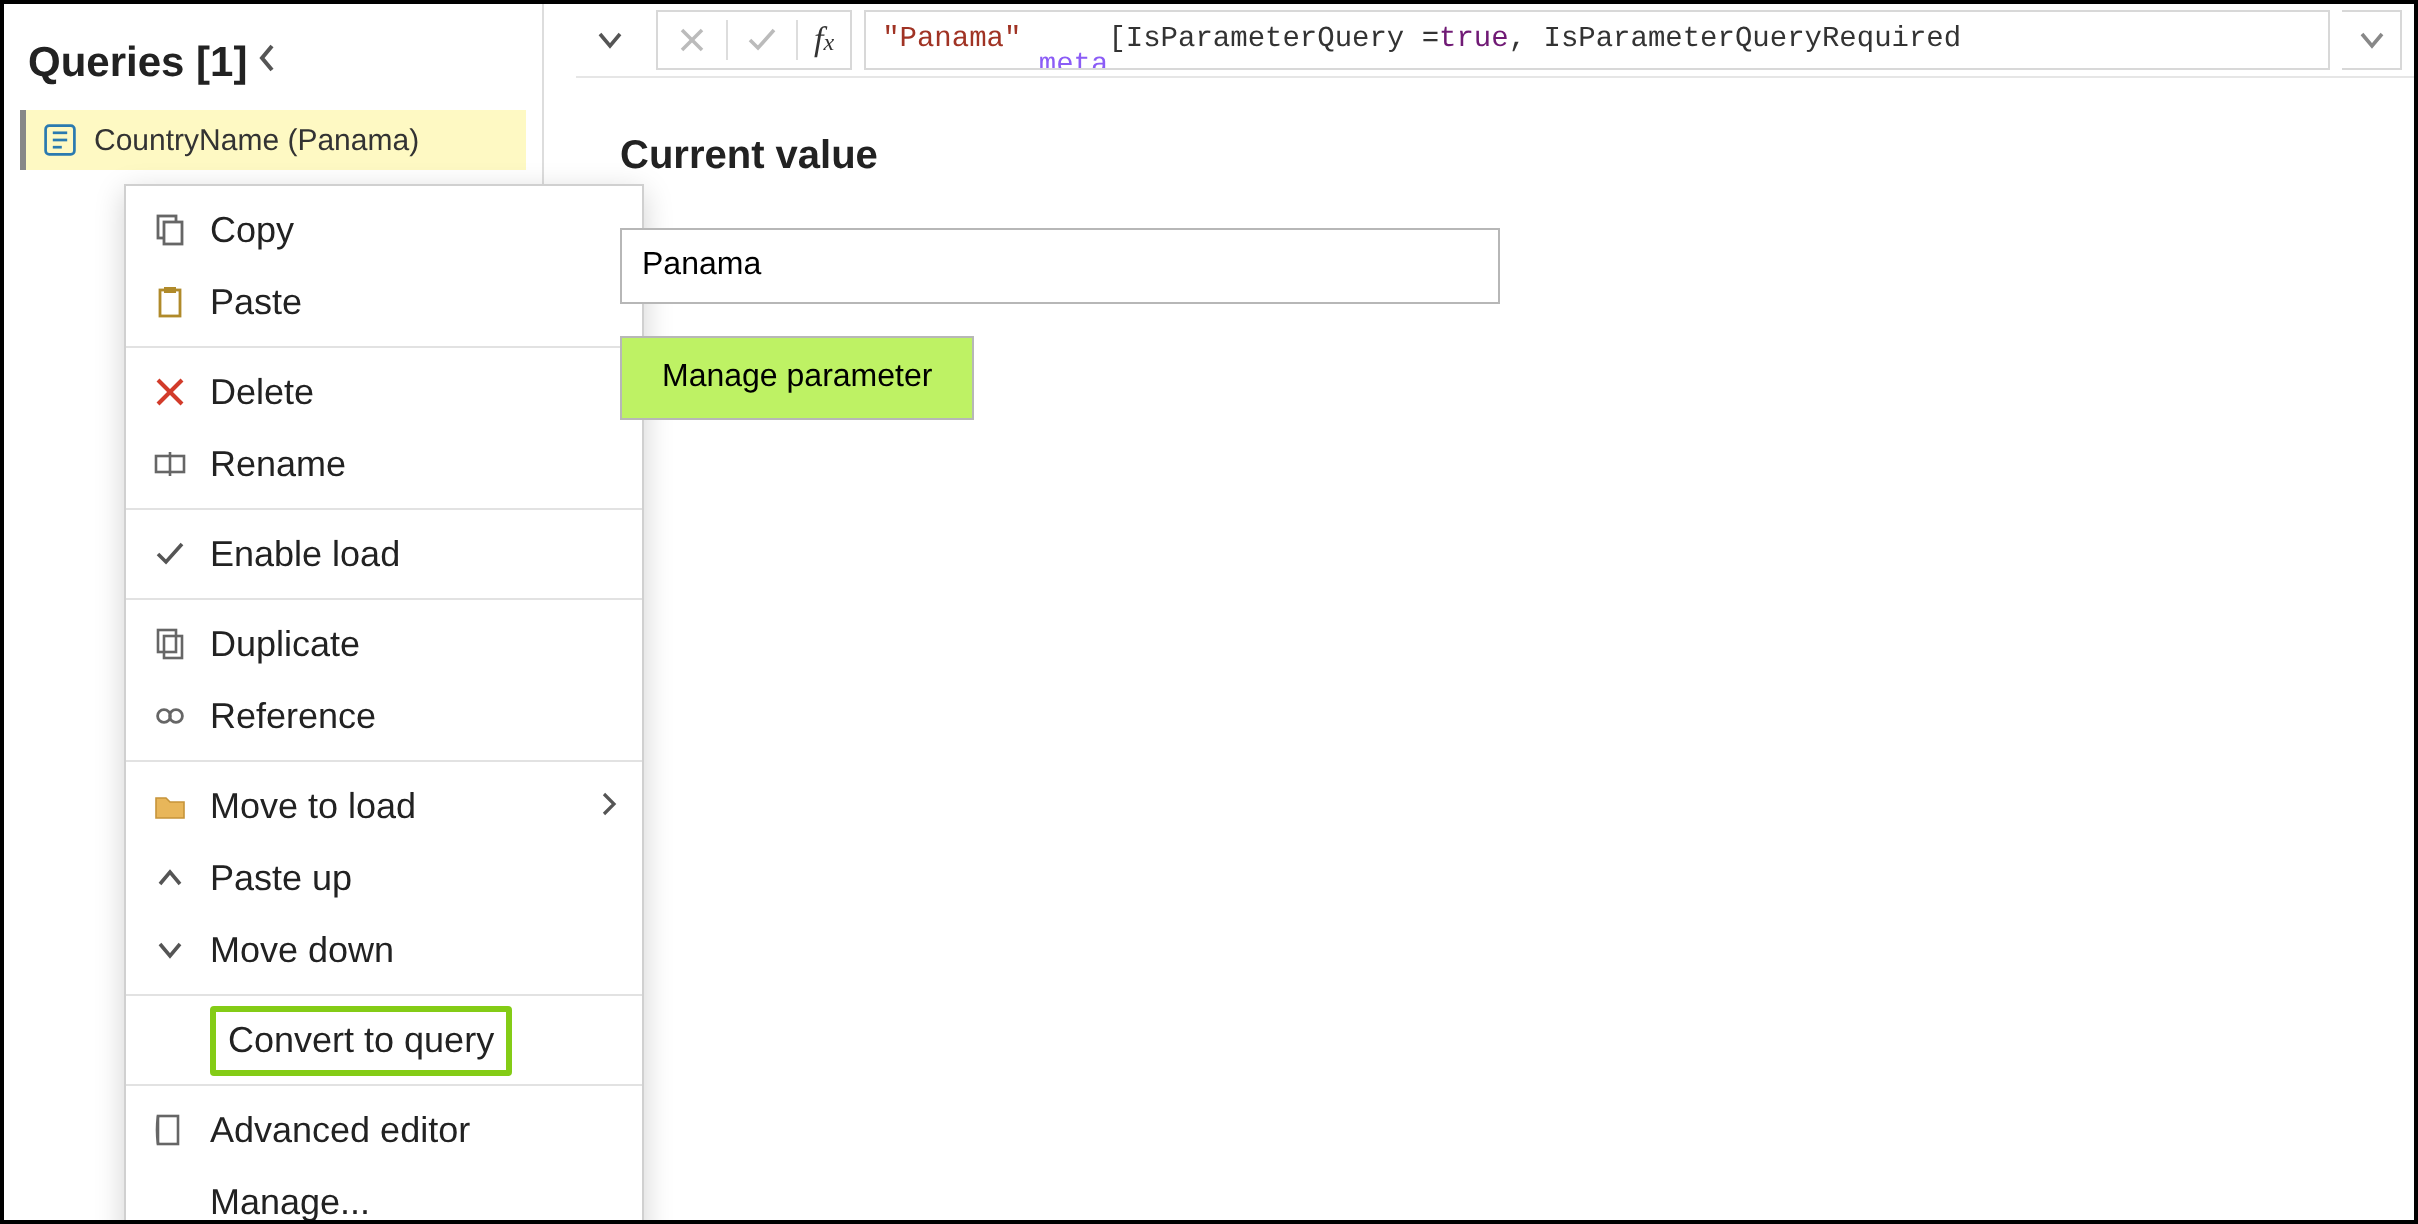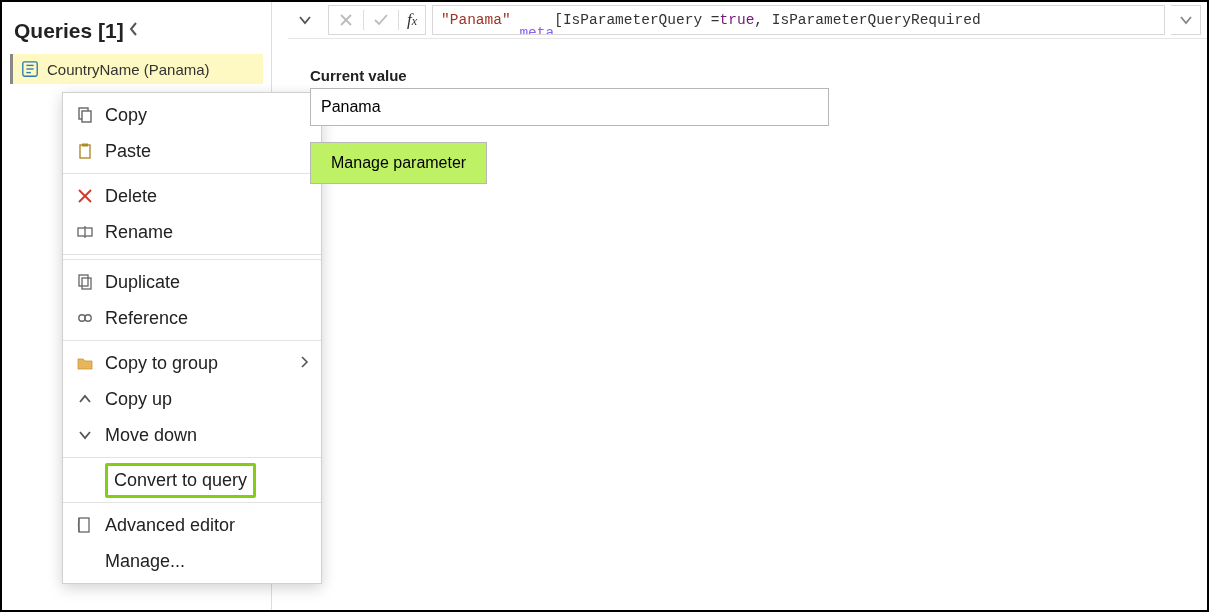--- a/index.html
+++ b/index.html
@@ -171,26 +171,26 @@
     display: flex;
     align-items: center;
     justify-content: center;
     cursor: pointer;
     color:#555;
   }
   .content {
     padding: 28px 22px;
   }
   .field-label {
-    font-size: 15px;
+    font-size: 20px;
     font-weight: 600;
-    margin-bottom: 4px;
+    margin-bottom: 24px;
   }
   .text-input {
-    width: 519px;
+    width: 440px;
     height: 38px;
     padding: 6px 10px;
     font-size: 16px;
     border: 1px solid #b7b7b7;
     display: block;
     margin-bottom: 16px;
   }
   .button {
     height: 42px;
     padding: 0 20px;
@@ -257,20 +257,28 @@
     <div class="menu-item">
       <span class="menu-icon">
         <svg width="18" height="18" viewBox="0 0 18 18">
             <rect x="2" y="5" width="14" height="8" fill="none" stroke="#666" stroke-width="1.3"></rect>
             <line x1="9" y1="3" x2="9" y2="15" stroke="#666" stroke-width="1.3"></line>
           </svg>
       </span>
       <span>Rename</span>
     </div>
     <div class="menu-sep"></div>
+    <div class="menu-item">
+      <span class="menu-icon">
+        <svg width="18" height="18" viewBox="0 0 18 18">
+            <path d="M3 9 L7 13 L15 4" fill="none" stroke="#555" stroke-width="1.8"></path>
+          </svg>
+      </span>
+      <span>Enable load</span>
+    </div>
     <div class="menu-sep"></div>
     <div class="menu-item">
       <span class="menu-icon">
         <svg width="18" height="18" viewBox="0 0 18 18">
             <rect x="3" y="2" width="9" height="11" fill="none" stroke="#666" stroke-width="1.3"></rect>
             <rect x="6" y="5" width="9" height="11" fill="none" stroke="#666" stroke-width="1.3"></rect>
           </svg>
       </span>
       <span>Duplicate</span>
     </div>
@@ -283,34 +291,34 @@
       </span>
       <span>Reference</span>
     </div>
     <div class="menu-sep"></div>
     <div class="menu-item">
       <span class="menu-icon">
         <svg width="18" height="18" viewBox="0 0 18 18">
             <path d="M2 5 h5 l2 2 h7 v8 h-14 z" fill="#e8b65a" stroke="#c6943a" stroke-width="0.8"></path>
           </svg>
       </span>
-      <span>Copy to group</span>
+      <span>Move to load</span>
       <span class="submenu-caret">
         <svg width="10" height="12" viewBox="0 0 10 12">
             <path d="M3 1 L8 6 L3 11" fill="none" stroke="#555" stroke-width="1.6"></path>
           </svg>
       </span>
     </div>
     <div class="menu-item">
       <span class="menu-icon">
         <svg width="16" height="16" viewBox="0 0 16 16">
             <path d="M3 11 L8 5 L13 11" fill="none" stroke="#555" stroke-width="1.8"></path>
           </svg>
       </span>
-      <span>Copy up</span>
+      <span>Paste up</span>
     </div>
     <div class="menu-item">
       <span class="menu-icon">
         <svg width="16" height="16" viewBox="0 0 16 16">
             <path d="M3 5 L8 11 L13 5" fill="none" stroke="#555" stroke-width="1.8"></path>
           </svg>
       </span>
       <span>Move down</span>
     </div>
     <div class="menu-sep"></div>

